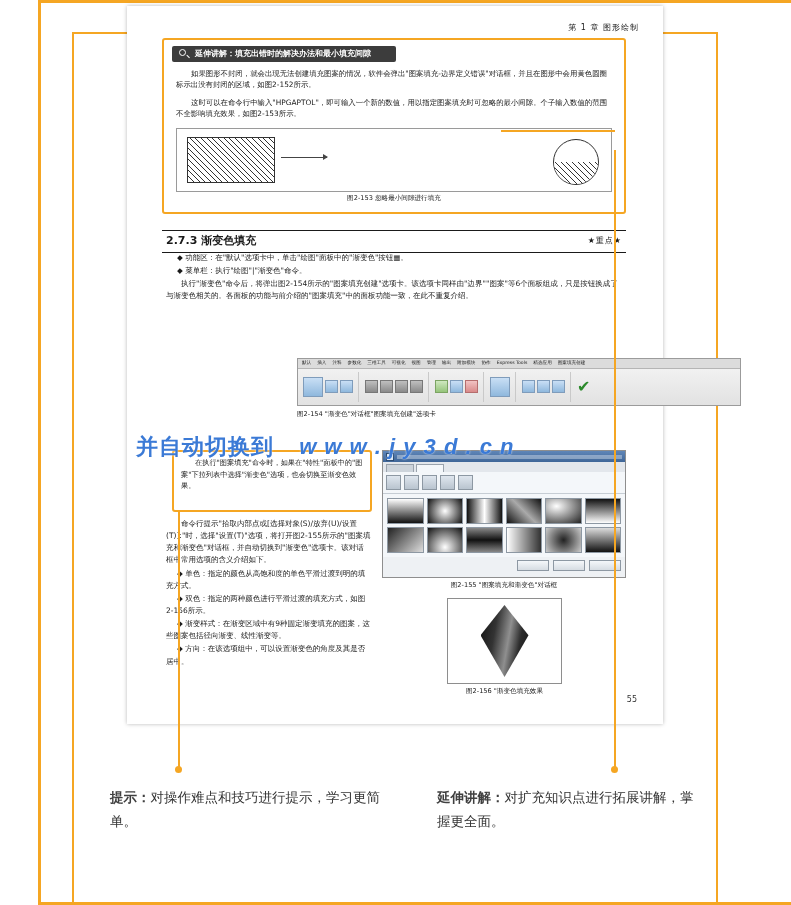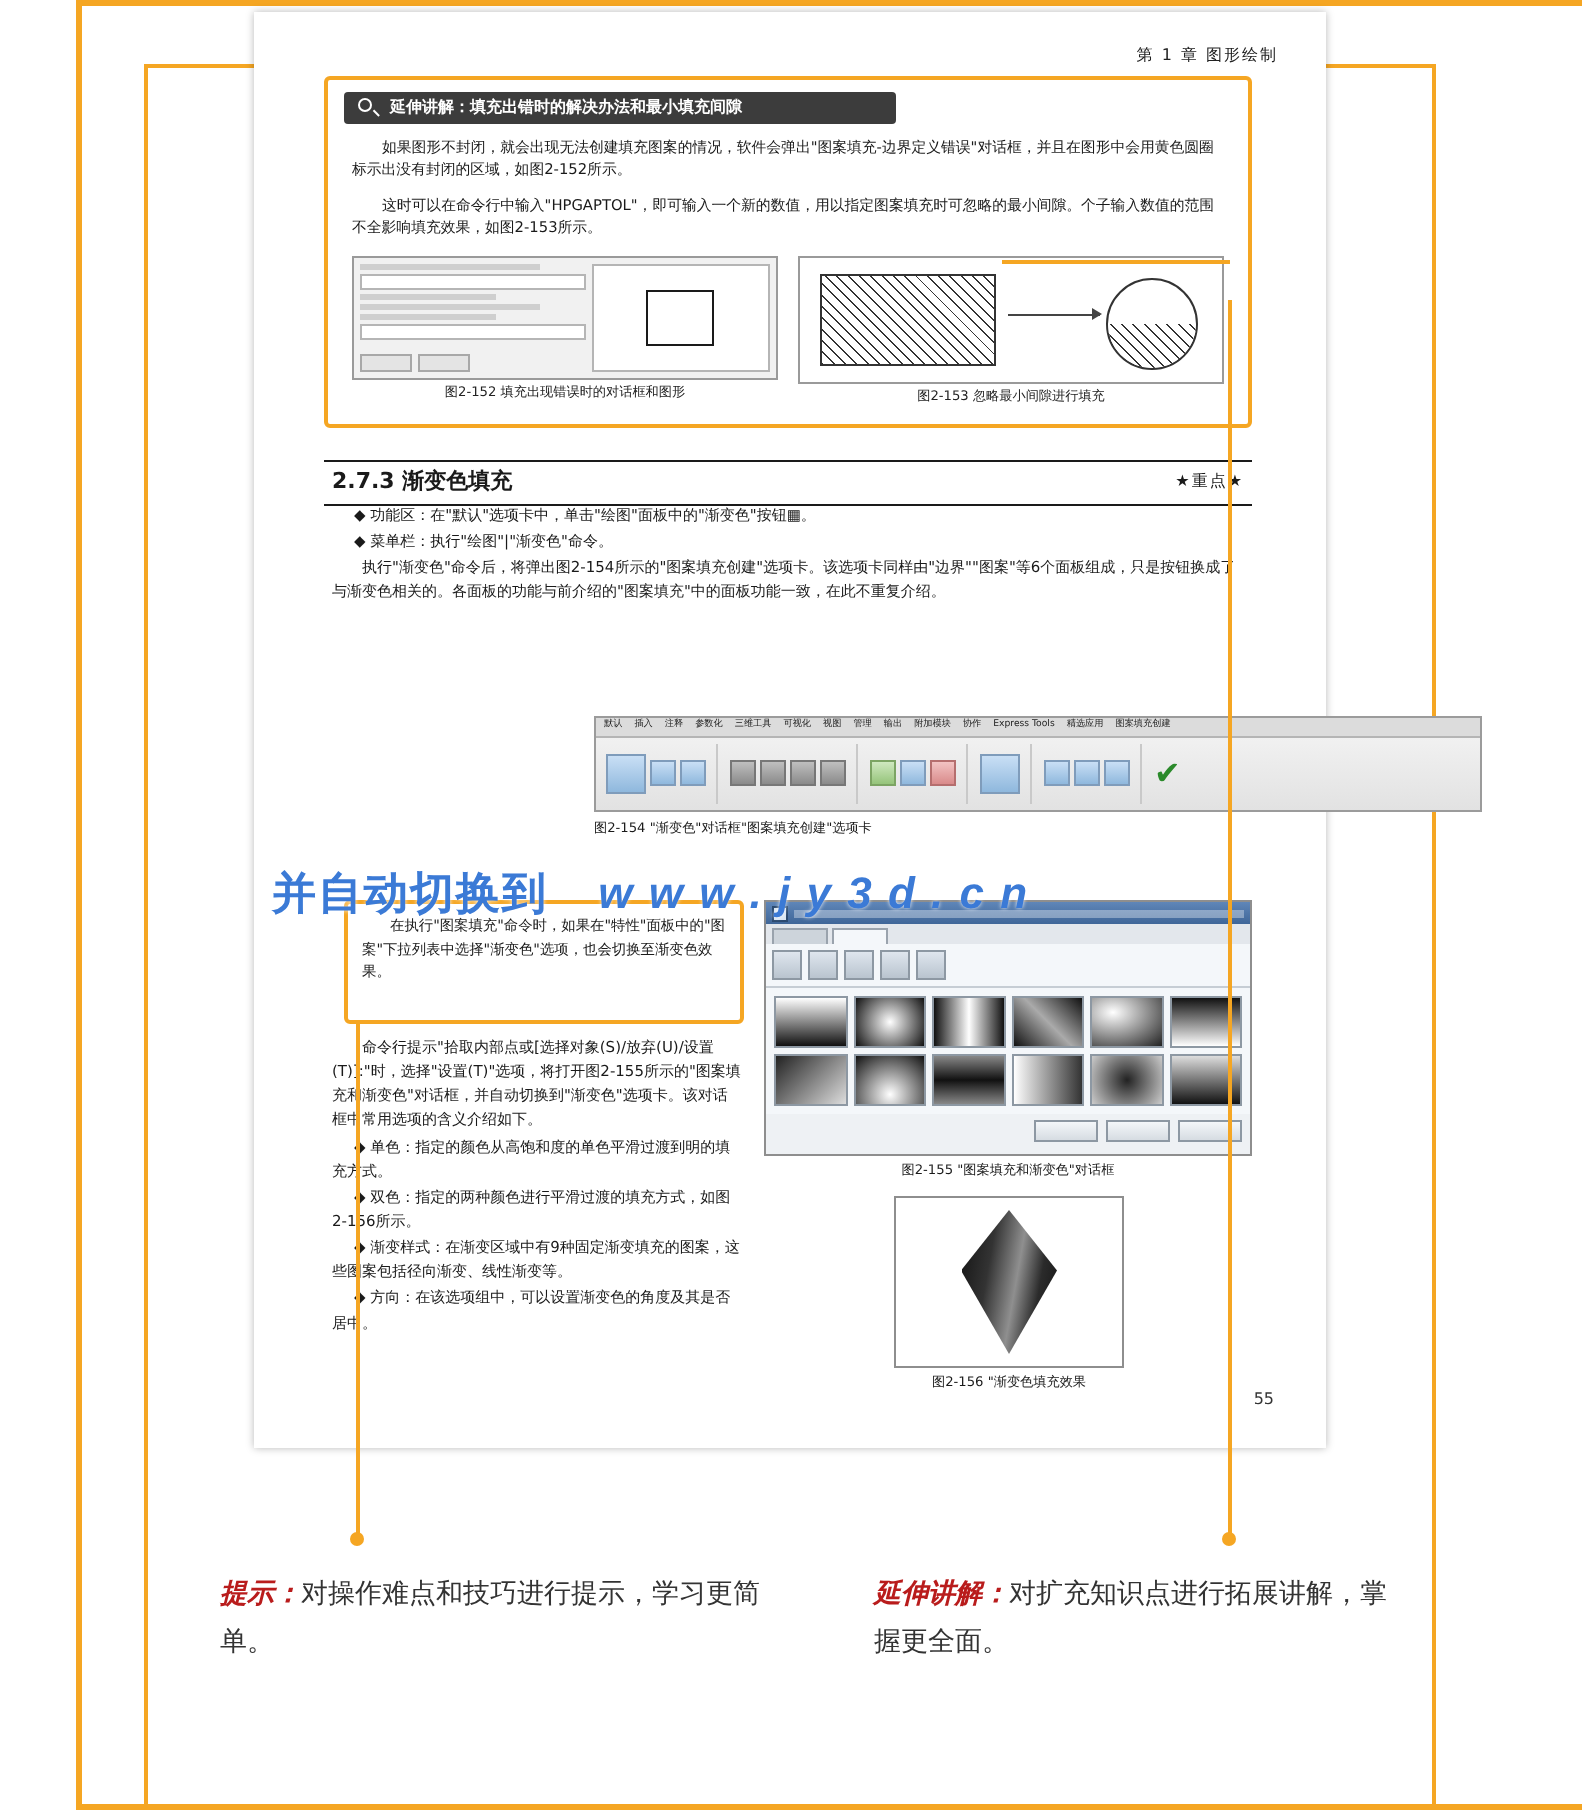--- a/index.html
+++ b/index.html
@@ -95,21 +95,21 @@
     background: #fff;
   }
   .callout-title-row {
     display: flex;
     align-items: center;
     gap: 5px;
     background: #3c3c3c;
     color: #fff;
     padding: 2px 6px;
     border-radius: 2px;
-    width: 276px;
+    width: 224px;
     box-sizing: border-box;
   }
   .magnifier {
     width: 12px; height: 12px;
     position: relative;
     flex: none;
   }
   .magnifier::before {
     content: "";
     position: absolute;
@@ -532,23 +532,22 @@
   }
 
   .annot {
     position: absolute;
     font-size: 13.5px;
     line-height: 1.75;
     color: #333;
     font-family: "DejaVu Sans", "Liberation Sans", sans-serif;
   }
   .annot .lead {
-    color: #b91c1c;
+    color: #404040;
     font-weight: bold;
-    font-style: italic;
   }
 </style>
 </head>
 <body>
 
 <div class="frame-left"></div>
 <div class="frame-top"></div>
 <div class="frame-bottom"></div>
 <div class="frame-inner-left"></div>
 <div class="frame-inner-top"></div>
@@ -561,40 +560,20 @@
 
   <div class="callout-box">
     <div class="callout-title-row">
       <span class="magnifier"></span>
       <span class="callout-title-text">延伸讲解：填充出错时的解决办法和最小填充间隙</span>
     </div>
     <p class="callout-para">如果图形不封闭，就会出现无法创建填充图案的情况，软件会弹出"图案填充-边界定义错误"对话框，并且在图形中会用黄色圆圈标示出没有封闭的区域，如图2-152所示。</p>
     <p class="callout-para">这时可以在命令行中输入"HPGAPTOL"，即可输入一个新的数值，用以指定图案填充时可忽略的最小间隙。个子输入数值的范围不全影响填充效果，如图2-153所示。</p>
 
     <div class="figpair">
-      <div class="figblock">
-        <div class="dialog-mock">
-          <div class="dialog-left">
-            <div class="dlg-line mid"></div>
-            <div class="dlg-field"></div>
-            <div class="dlg-line short"></div>
-            <div class="dlg-line mid"></div>
-            <div class="dlg-line short"></div>
-            <div class="dlg-field"></div>
-            <div class="dlg-buttons">
-              <div class="dlg-btn"></div>
-              <div class="dlg-btn"></div>
-            </div>
-          </div>
-          <div class="dialog-right">
-            <div class="dlg-square"></div>
-          </div>
-        </div>
-        <div class="figcaption">图2-152  填充出现错误时的对话框和图形</div>
-      </div>
 
       <div class="figblock">
         <div class="hatch-mock">
           <div class="hatch-rect"></div>
           <div class="hatch-arrow"></div>
           <div class="hatch-circle"></div>
         </div>
         <div class="figcaption">图2-153  忽略最小间隙进行填充</div>
       </div>
     </div>

